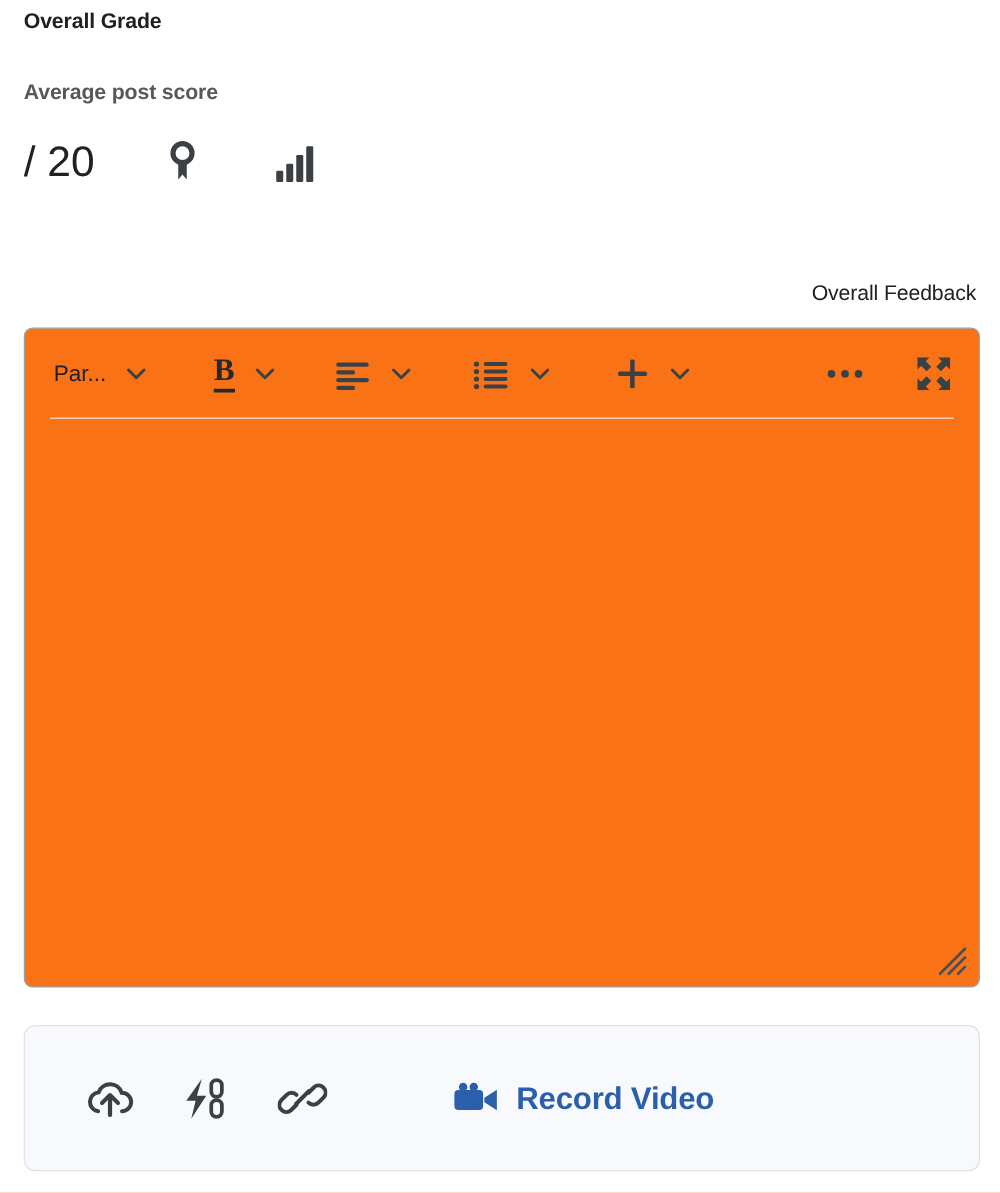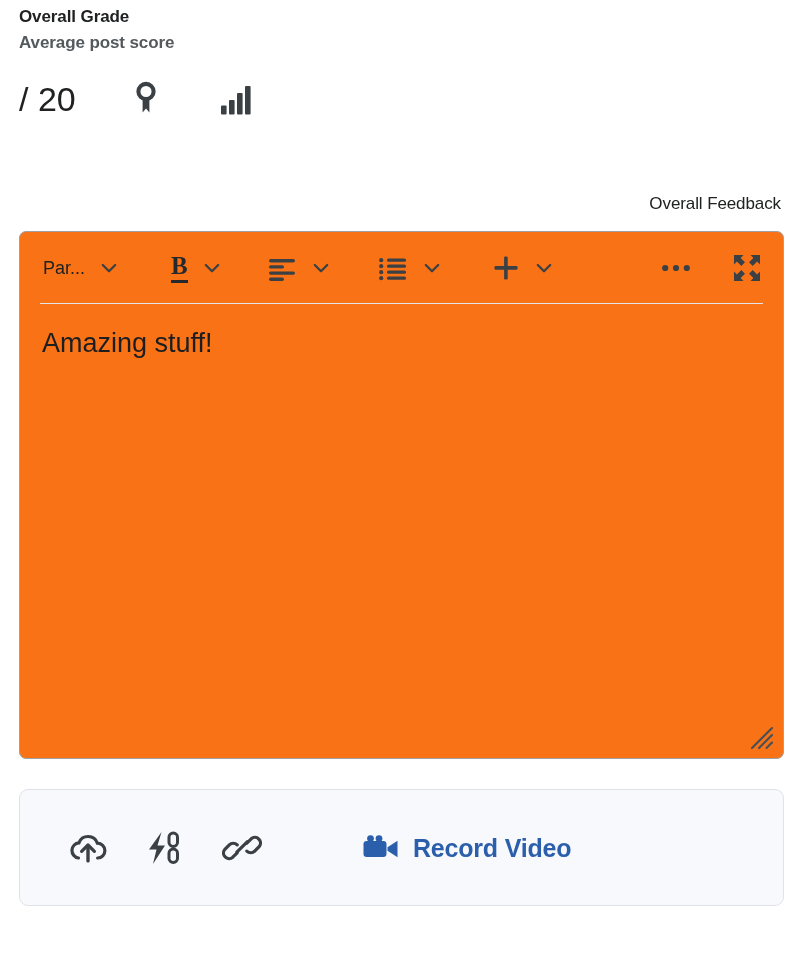--- a/index.html
+++ b/index.html
@@ -34,21 +34,21 @@
     font-weight: bold;
     color: #202122;
     line-height: 22px;
     letter-spacing: -0.1px;
   }
   .grade-subtitle {
     font-size: 17px;
     font-weight: bold;
     color: #53595d;
     line-height: 22px;
-    margin-top: 4px;
+    margin-top: 35px;
     letter-spacing: -0.1px;
   }
 
   .score-row {
     display: flex;
     align-items: center;
     margin-top: 24px;
     height: 42px;
   }
   .score-input {
@@ -381,21 +381,20 @@
               <path d="M2 2 H11.5 L8.6 4.9 L13 9.3 L9.3 13 L4.9 8.6 L2 11.5 Z"></path>
               <path d="M28 2 H18.5 L21.4 4.9 L17 9.3 L20.7 13 L25.1 8.6 L28 11.5 Z"></path>
               <path d="M2 28 H11.5 L8.6 25.1 L13 20.7 L9.3 17 L4.9 21.4 L2 18.5 Z"></path>
               <path d="M28 28 H18.5 L21.4 25.1 L17 20.7 L20.7 17 L25.1 21.4 L28 18.5 Z"></path>
             </g>
           </svg>
         </button>
       </div>
 
       <div class="editor-body">
-        <div class="editor-text">Amazing stuff!</div>
 
         <span class="resize-grip">
           <svg width="26" height="26" viewBox="0 0 26 26" aria-hidden="true">
             <g stroke="#4a4f54" stroke-width="2.1" stroke-linecap="round">
               <line x1="3" y1="23" x2="23" y2="3"></line>
               <line x1="10" y1="23" x2="23" y2="10"></line>
               <line x1="17.5" y1="23" x2="23" y2="17.5"></line>
             </g>
           </svg>
         </span>

